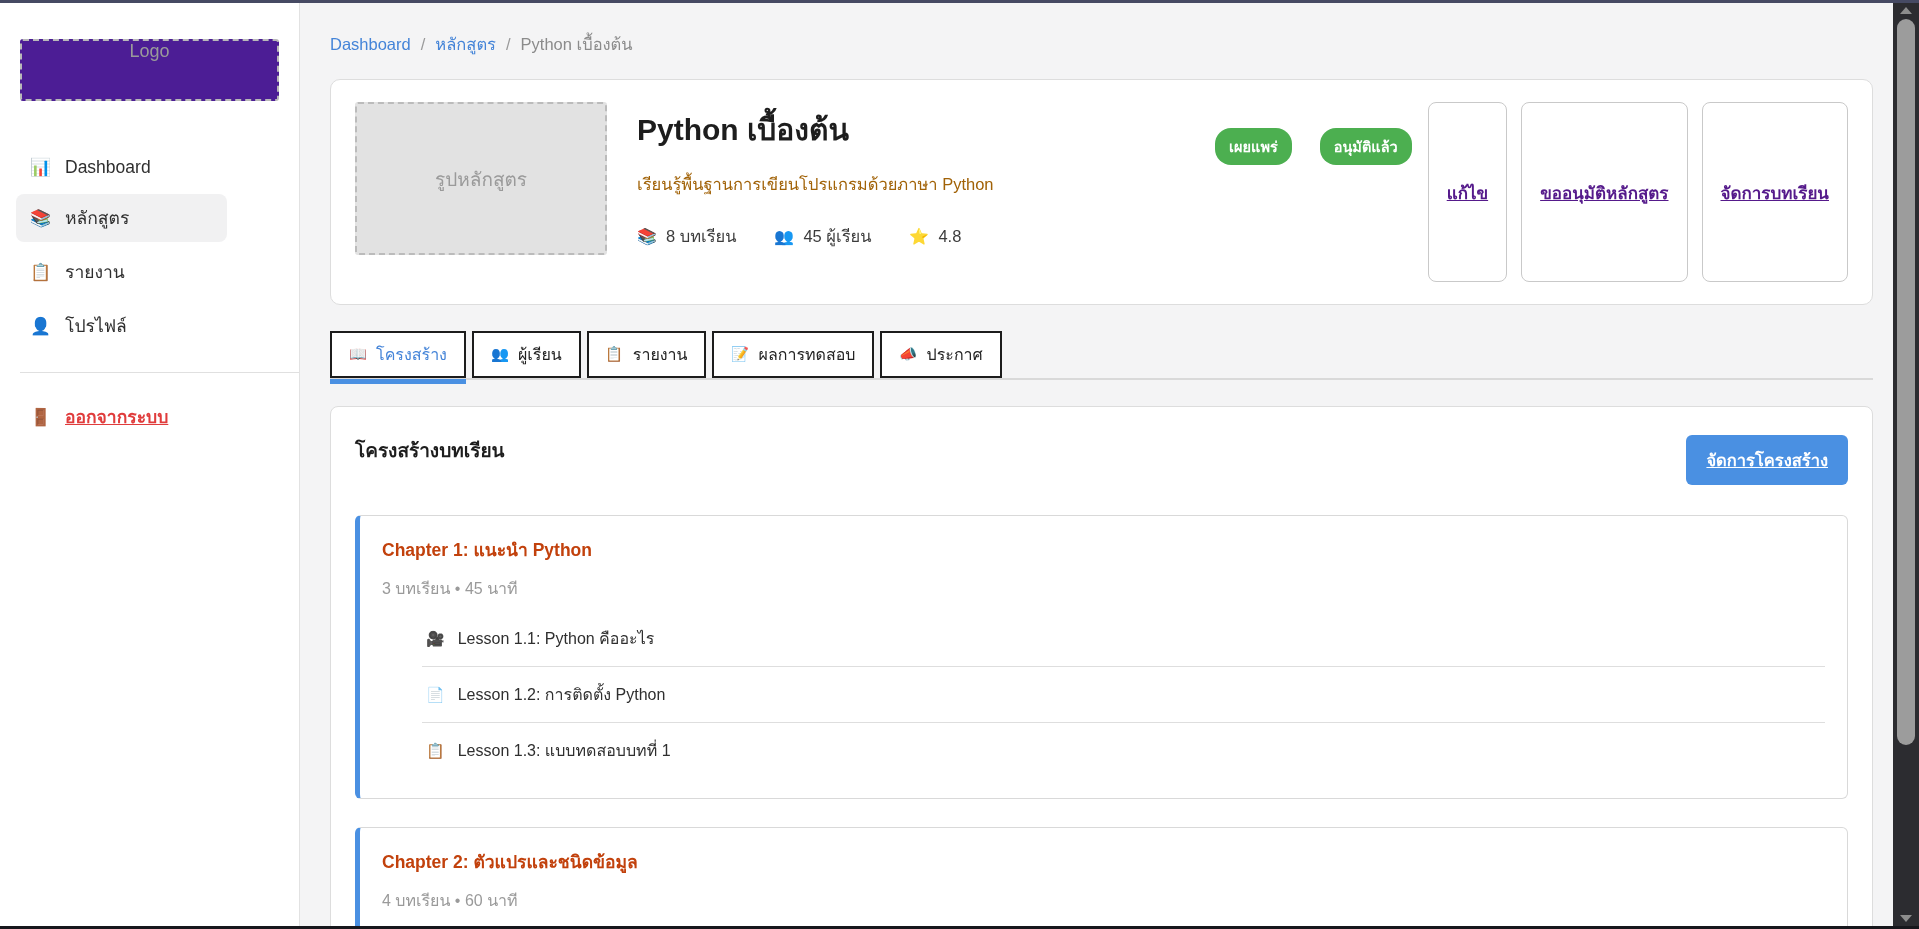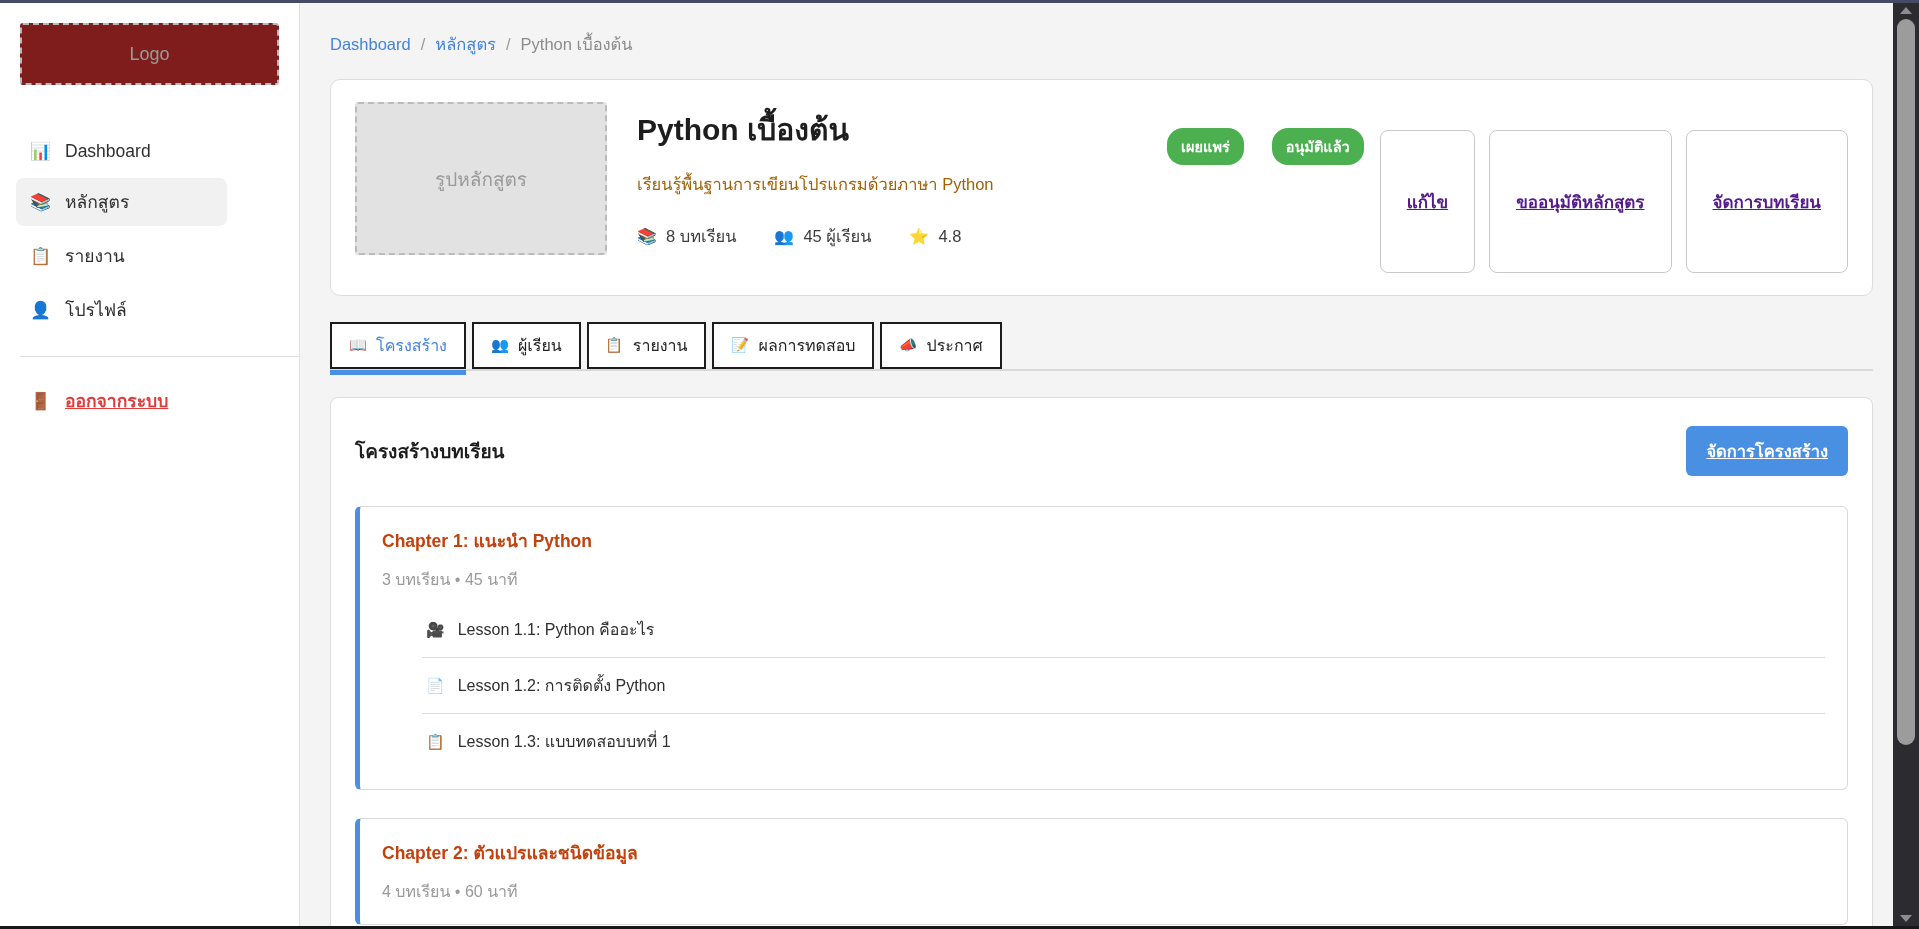--- a/index.html
+++ b/index.html
@@ -11,23 +11,23 @@
   .topbar { height:3px; background:#464a63; width:100%; }
   .bottombar { position:fixed; left:0; bottom:0; width:100%; height:3px; background:#17171c; z-index:50; }
   .app { display:flex; height:923px; }
 
   
   .sidebar {
     width:300px; background:#ffffff; border-right:1px solid #e2e2e2;
     padding-top:20px; flex-shrink:0;
   }
   .logo-box {
-    margin:0 20px 46px 20px; height:62px; background:#7f1d1d;
+    margin:16px 20px 46px 20px; height:62px; background:#4c1d95;
     border:2px dashed #b9b9b9; border-radius:3px;
-    display:flex; align-items:center; justify-content:center;
+    display:flex; align-items:flex-start; justify-content:center;
     color:#9a9a9a; font-size:18px;
   }
   .nav-item {
     display:flex; align-items:center; gap:13px;
     margin:6px 72px 6px 16px; padding:10px 14px;
     border-radius:8px; font-size:17.5px; color:#2f2f2f; cursor:pointer;
   }
   .nav-item.active { background:#f1f1f2; }
   .nav-icon { font-size:17px; width:22px; text-align:center; }
   .sidebar-divider { border:none; border-top:1px solid #e0e0e0; margin:22px 0 30px 20px; }
@@ -62,23 +62,23 @@
   .course-stats { display:flex; gap:38px; font-size:16.5px; color:#3c3c3c; align-items:center; }
   .stat { display:flex; align-items:center; gap:9px; }
   .stat .s-icon { font-size:16px; }
   .badges { display:flex; gap:28px; margin:26px 16px 0 0; flex-shrink:0; }
   .badge {
     background:#4caf50; color:#fff; font-size:14.5px; font-weight:bold;
     padding:7px 14px; border-radius:16px; white-space:nowrap;
   }
   .actions { display:flex; gap:14px; flex-shrink:0; }
   .action-box {
-    border:1px solid #c9c9c9; border-radius:8px; height:143px;
-    display:flex; align-items:center; justify-content:center; padding:0 26px;
-    background:#fff; cursor:pointer;margin-top:28px;
+    border:1px solid #c9c9c9; border-radius:8px; height:180px;
+    display:flex; align-items:center; justify-content:center; padding:0 18px;
+    background:#fff; cursor:pointer;
   }
   .action-box a {
     color:#551a8b; font-weight:bold; font-size:17px;
     text-decoration:underline; white-space:nowrap;
   }
 
   
   .tabs { display:flex; gap:6px; margin-top:26px; border-bottom:2px solid #d9d9d9; }
   .tab {
     position:relative; display:flex; align-items:center; gap:9px;
@@ -90,21 +90,21 @@
   .tab.active::after {
     content:""; position:absolute; left:-2px; right:-2px; bottom:-8px;
     height:5px; background:#4a90e2;
   }
 
   
   .panel {
     background:#fff; border:1px solid #ddd; border-radius:8px;
     margin-top:26px; padding:28px 24px;
   }
-  .panel-head { display:flex; align-items:center; justify-content:space-between; margin-bottom:30px; }
+  .panel-head { display:flex; align-items:flex-start; justify-content:space-between; margin-bottom:30px; }
   .panel-title { font-size:19px; font-weight:bold; color:#1d1d1d; }
   .manage-btn {
     background:#4a90e2; border:none; border-radius:6px; color:#fff;
     font-size:16.5px; font-weight:bold; text-decoration:underline;
     padding:12px 20px; cursor:pointer; font-family:inherit;
   }
   .chapter {
     border:1px solid #d9d9d9; border-left:5px solid #4a90e2;
     border-radius:6px; padding:20px 22px; margin-bottom:28px; background:#fff;
   }

